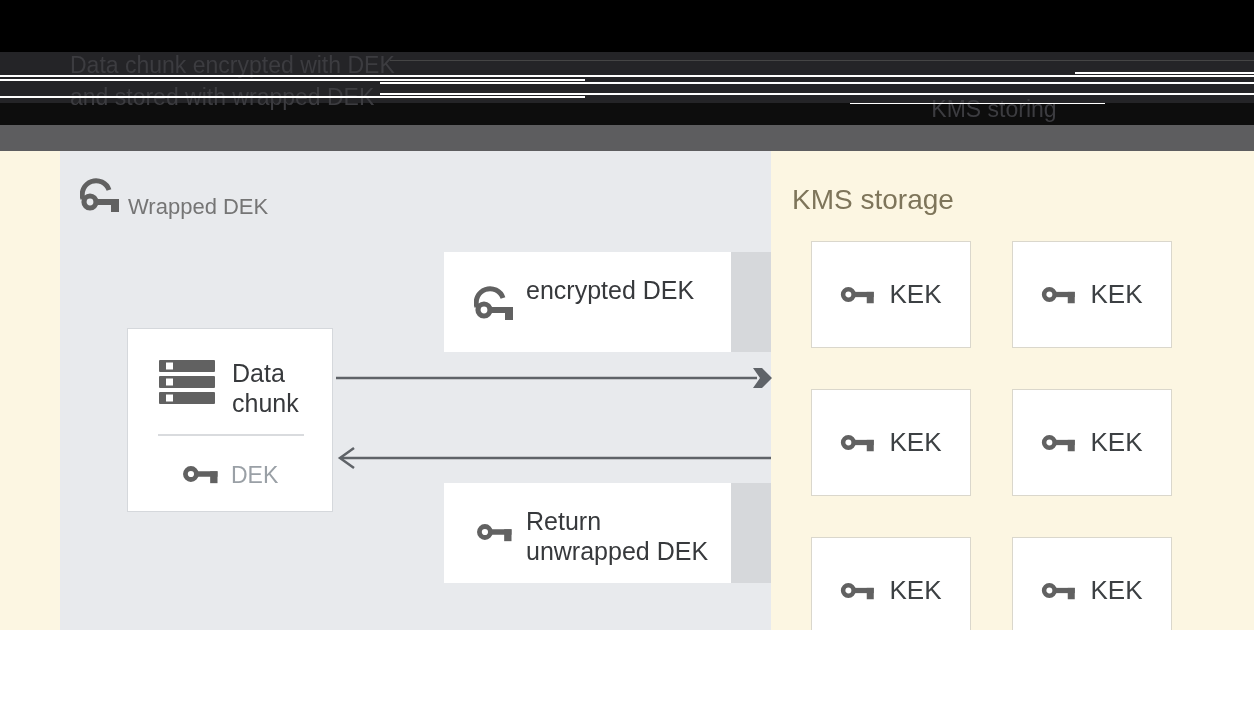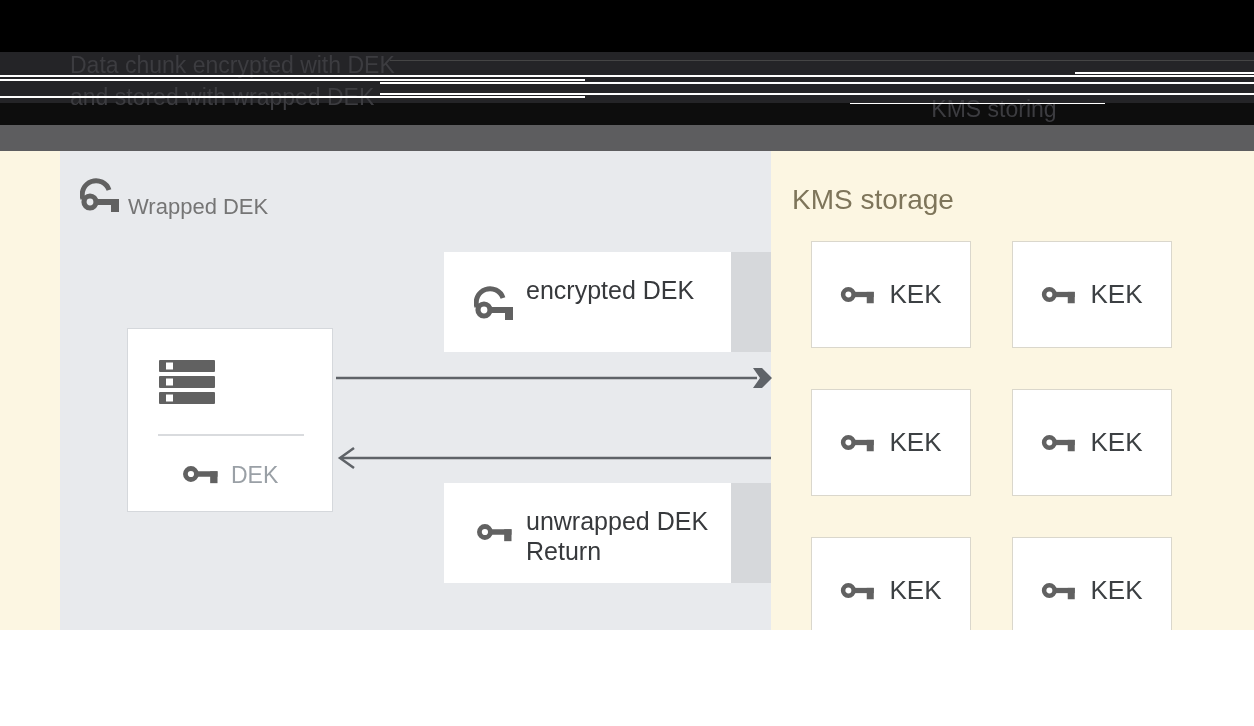--- a/index.html
+++ b/index.html
@@ -84,20 +84,24 @@
 
   <div class="abs white-box data-chunk-box"></div>
   <svg class="abs" style="left:159px;top:360px;" width="56" height="44" viewBox="0 0 56 44">
     <rect x="0" y="0" width="56" height="12" rx="1" fill="#616161"></rect>
     <rect x="0" y="16" width="56" height="12" rx="1" fill="#616161"></rect>
     <rect x="0" y="32" width="56" height="12" rx="1" fill="#616161"></rect>
     <rect x="7" y="2.5" width="7" height="7" fill="#ffffff"></rect>
     <rect x="7" y="18.5" width="7" height="7" fill="#ffffff"></rect>
     <rect x="7" y="34.5" width="7" height="7" fill="#ffffff"></rect>
   </svg>
+  <div class="abs box-label" style="left:232px;top:358px;">
+    <div>Data</div>
+    <div>chunk</div>
+  </div>
   <div class="abs divider"></div>
   <svg class="abs" style="left:182px;top:463px;" width="38" height="22" viewBox="0 0 40 24">
     <circle cx="9" cy="12" r="6" fill="none" stroke="#616161" stroke-width="5.2"></circle>
     <rect x="16" y="9" width="22" height="6" fill="#616161"></rect>
     <rect x="30" y="9" width="8" height="13" fill="#616161"></rect>
   </svg>
   <div class="abs dek-label" style="left:231px;top:462px;">DEK</div>
 
   <div class="abs white-box request-box"></div>
   <div class="abs shadow-strip strip-request"></div>
@@ -112,22 +116,22 @@
   </div>
 
   <div class="abs white-box return-box"></div>
   <div class="abs shadow-strip strip-return"></div>
   <svg class="abs" style="left:476px;top:521px;" width="38" height="22" viewBox="0 0 40 24">
     <circle cx="9" cy="12" r="6" fill="none" stroke="#616161" stroke-width="5.2"></circle>
     <rect x="16" y="9" width="22" height="6" fill="#616161"></rect>
     <rect x="30" y="9" width="8" height="13" fill="#616161"></rect>
   </svg>
   <div class="abs box-label" style="left:526px;top:506px;">
+    <div>Return</div>
     <div>unwrapped DEK</div>
-    <div>Return</div>
   </div>
 
   <svg class="abs arrow-layer" viewBox="0 0 1254 726">
     <line x1="336" y1="378" x2="757" y2="378" stroke="#5f6368" stroke-width="2.5"></line>
     <polygon points="753,368 762,368 772,378 762,388 753,388 760,378" fill="#5f6368"></polygon>
     <line x1="771" y1="458" x2="342" y2="458" stroke="#5f6368" stroke-width="2.5"></line>
     <polyline points="354,448 340,458 354,468" fill="none" stroke="#5f6368" stroke-width="2.5"></polyline>
   </svg>
 
   <div class="abs kms-title">KMS storage</div>

